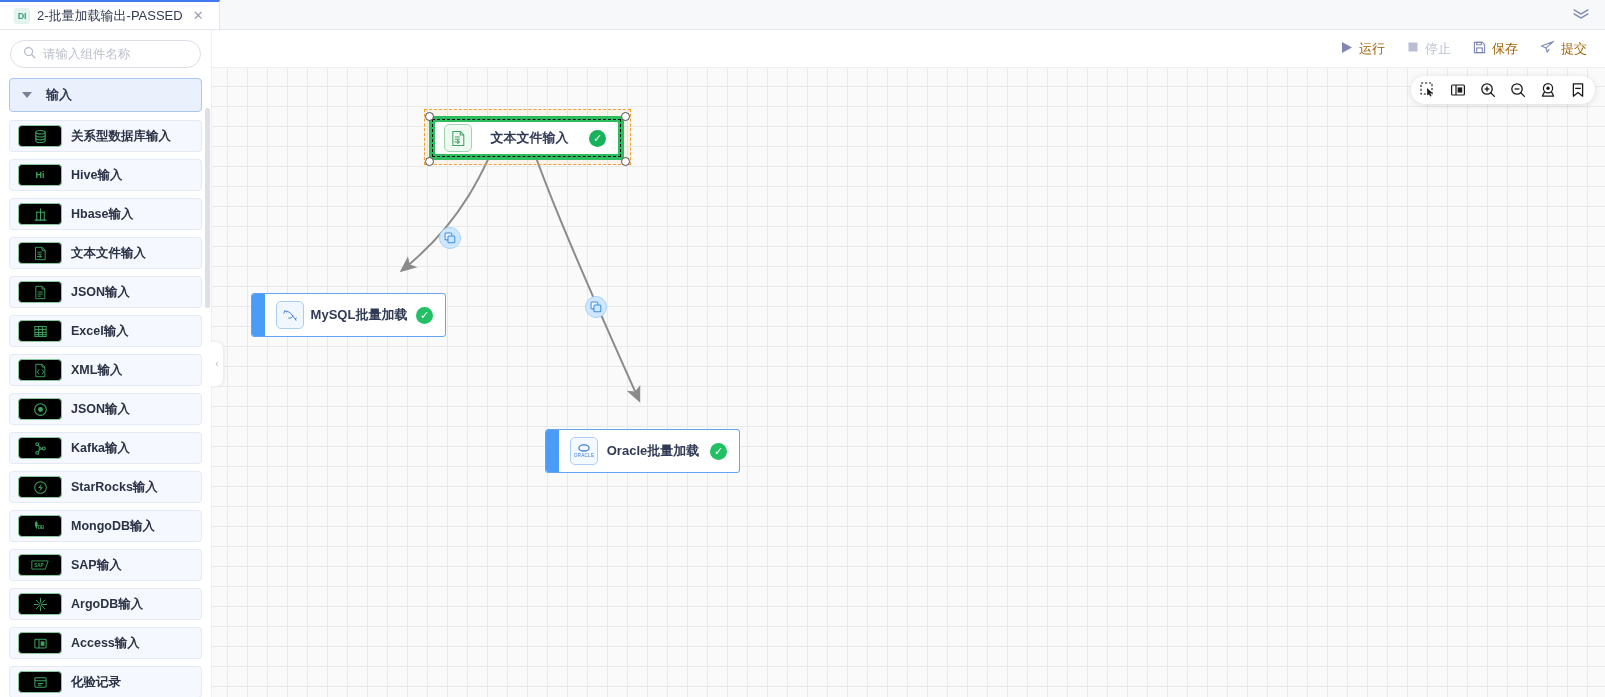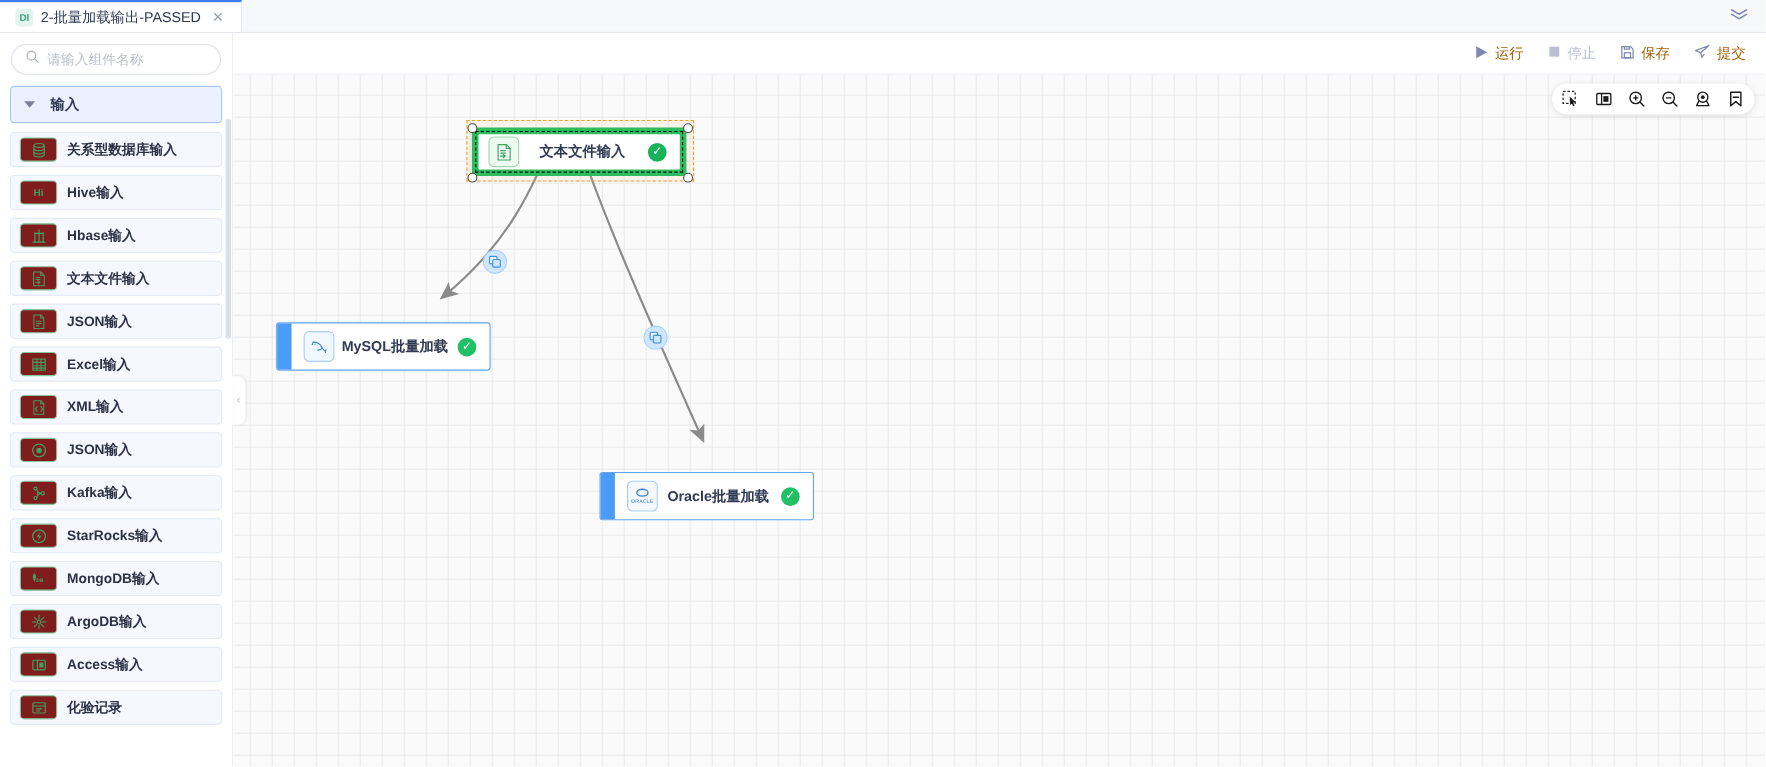--- a/index.html
+++ b/index.html
@@ -98,23 +98,23 @@
   .pal-item {
     height: 32px; margin-bottom: 7px;
     background: #f5f8fe;
     border: 1px solid #e3e9f5;
     border-radius: 4px;
     display: flex; align-items: center; gap: 9px;
     padding: 0 8px;
     cursor: grab;
   }
   .pal-ico {
-    width: 34px; height: 22px; min-width: 22px;
+    width: 44px; height: 22px; min-width: 22px;
     border: 1px solid #86c79b; border-radius: 4px;
-    background: #7f1d1d;
+    background: #000000;
     display: flex; align-items: center; justify-content: center;
     color: #3fa35f;
     font-size: 9px; font-weight: bold;
     overflow: hidden;
   }
   .pal-label { font-size: 12.5px; color: #2b3245; font-weight: bold; white-space: nowrap; }
 
   
   .sb-scroll {
     position: absolute; right: 1px; top: 0; width: 5px; height: 100%;
@@ -402,20 +402,29 @@
             <span class="pal-ico">
               <svg width="16" height="14" viewBox="0 0 20 16" fill="none">
                 <path d="M5.4 1.6 C7.4 3.4 7.8 6.6 6.4 9.4 C5.9 10.4 5.6 11.6 5.4 12.8 C5.2 11.6 4.9 10.4 4.4 9.4 C3 6.6 3.4 3.4 5.4 1.6 Z" fill="#3fa35f"></path>
                 <text x="11.4" y="11.4" font-family="Liberation Sans, sans-serif" font-size="5.6" fill="#3fa35f" text-anchor="middle" font-weight="bold">DB</text>
               </svg>
             </span>
             <span class="pal-label">MongoDB输入</span>
           </div>
           <div class="pal-item">
             <span class="pal-ico">
+              <svg width="18" height="12" viewBox="0 0 22 14" fill="none">
+                <path d="M1 2 H21 L17.5 12 H1 Z" stroke="#3fa35f" stroke-width="1.1" fill="none"></path>
+                <text x="9.6" y="9.6" font-family="Liberation Sans, sans-serif" font-size="5.6" fill="#3fa35f" text-anchor="middle" font-weight="bold">SAP</text>
+              </svg>
+            </span>
+            <span class="pal-label">SAP输入</span>
+          </div>
+          <div class="pal-item">
+            <span class="pal-ico">
               <svg width="15" height="15" viewBox="0 0 16 16" fill="none" stroke="#3fa35f" stroke-width="1" stroke-linecap="round">
                 <circle cx="8" cy="8" r="1.7"></circle>
                 <g>
                   <line x1="8" y1="1.4" x2="8" y2="5.2"></line>
                   <line x1="8" y1="10.8" x2="8" y2="14.6"></line>
                   <line x1="1.4" y1="8" x2="5.2" y2="8"></line>
                   <line x1="10.8" y1="8" x2="14.6" y2="8"></line>
                   <line x1="3.4" y1="3.4" x2="6" y2="6"></line>
                   <line x1="10" y1="10" x2="12.6" y2="12.6"></line>
                   <line x1="12.6" y1="3.4" x2="10" y2="6"></line>

